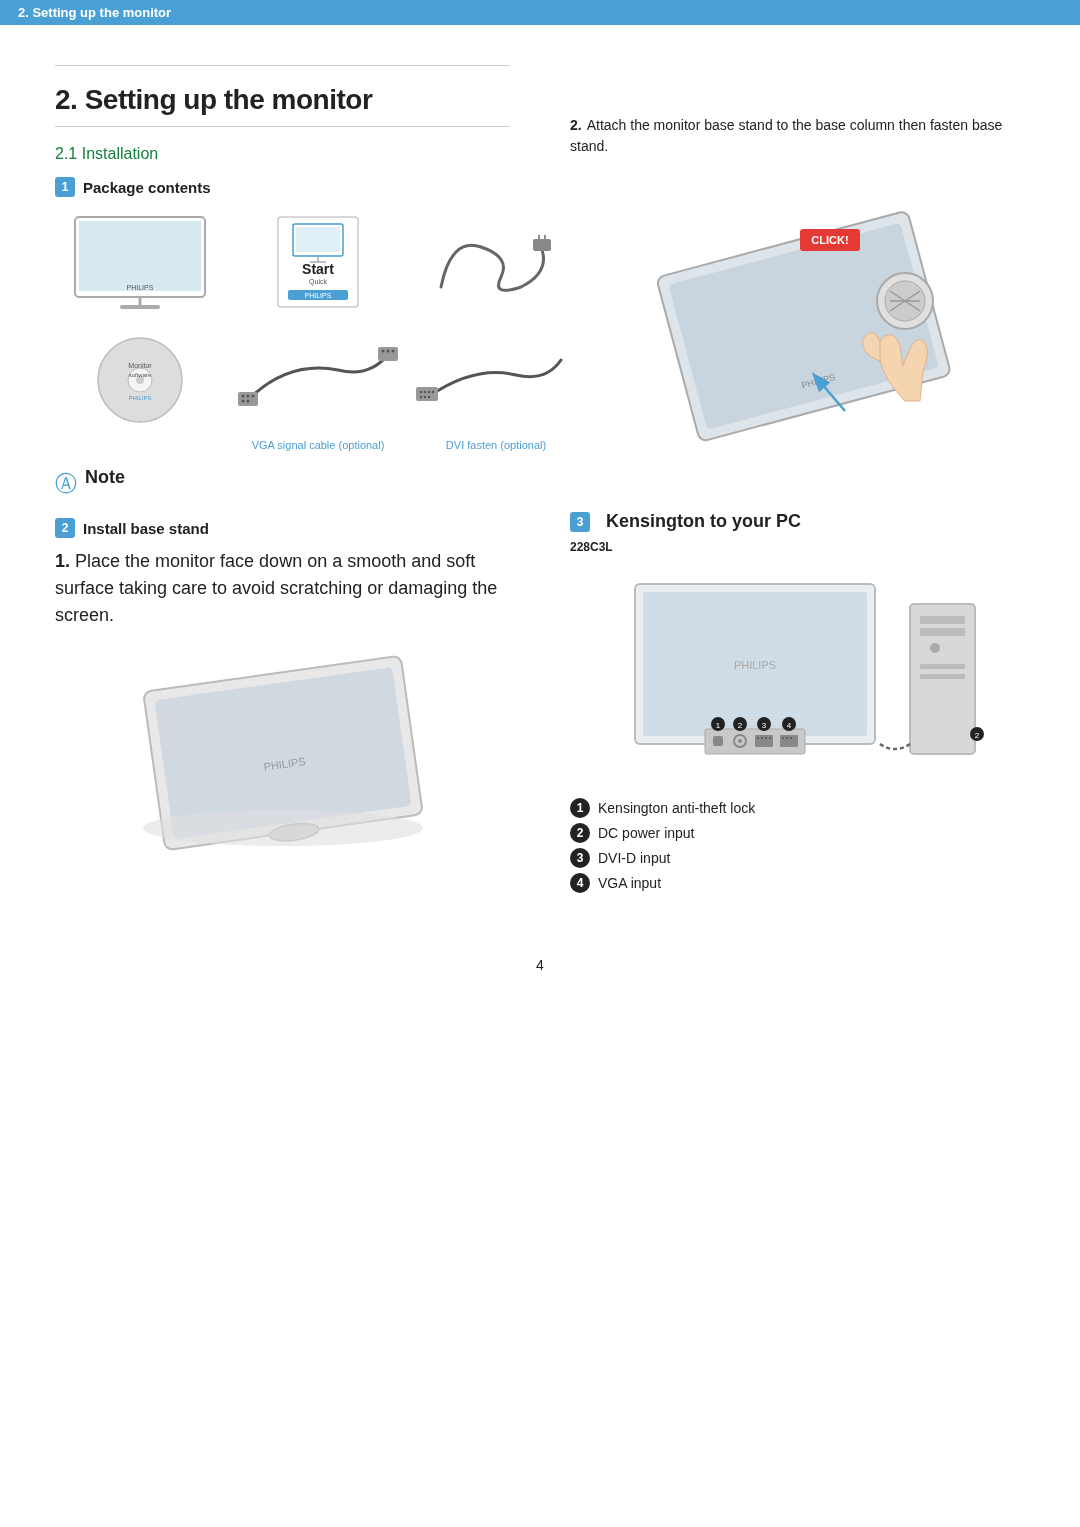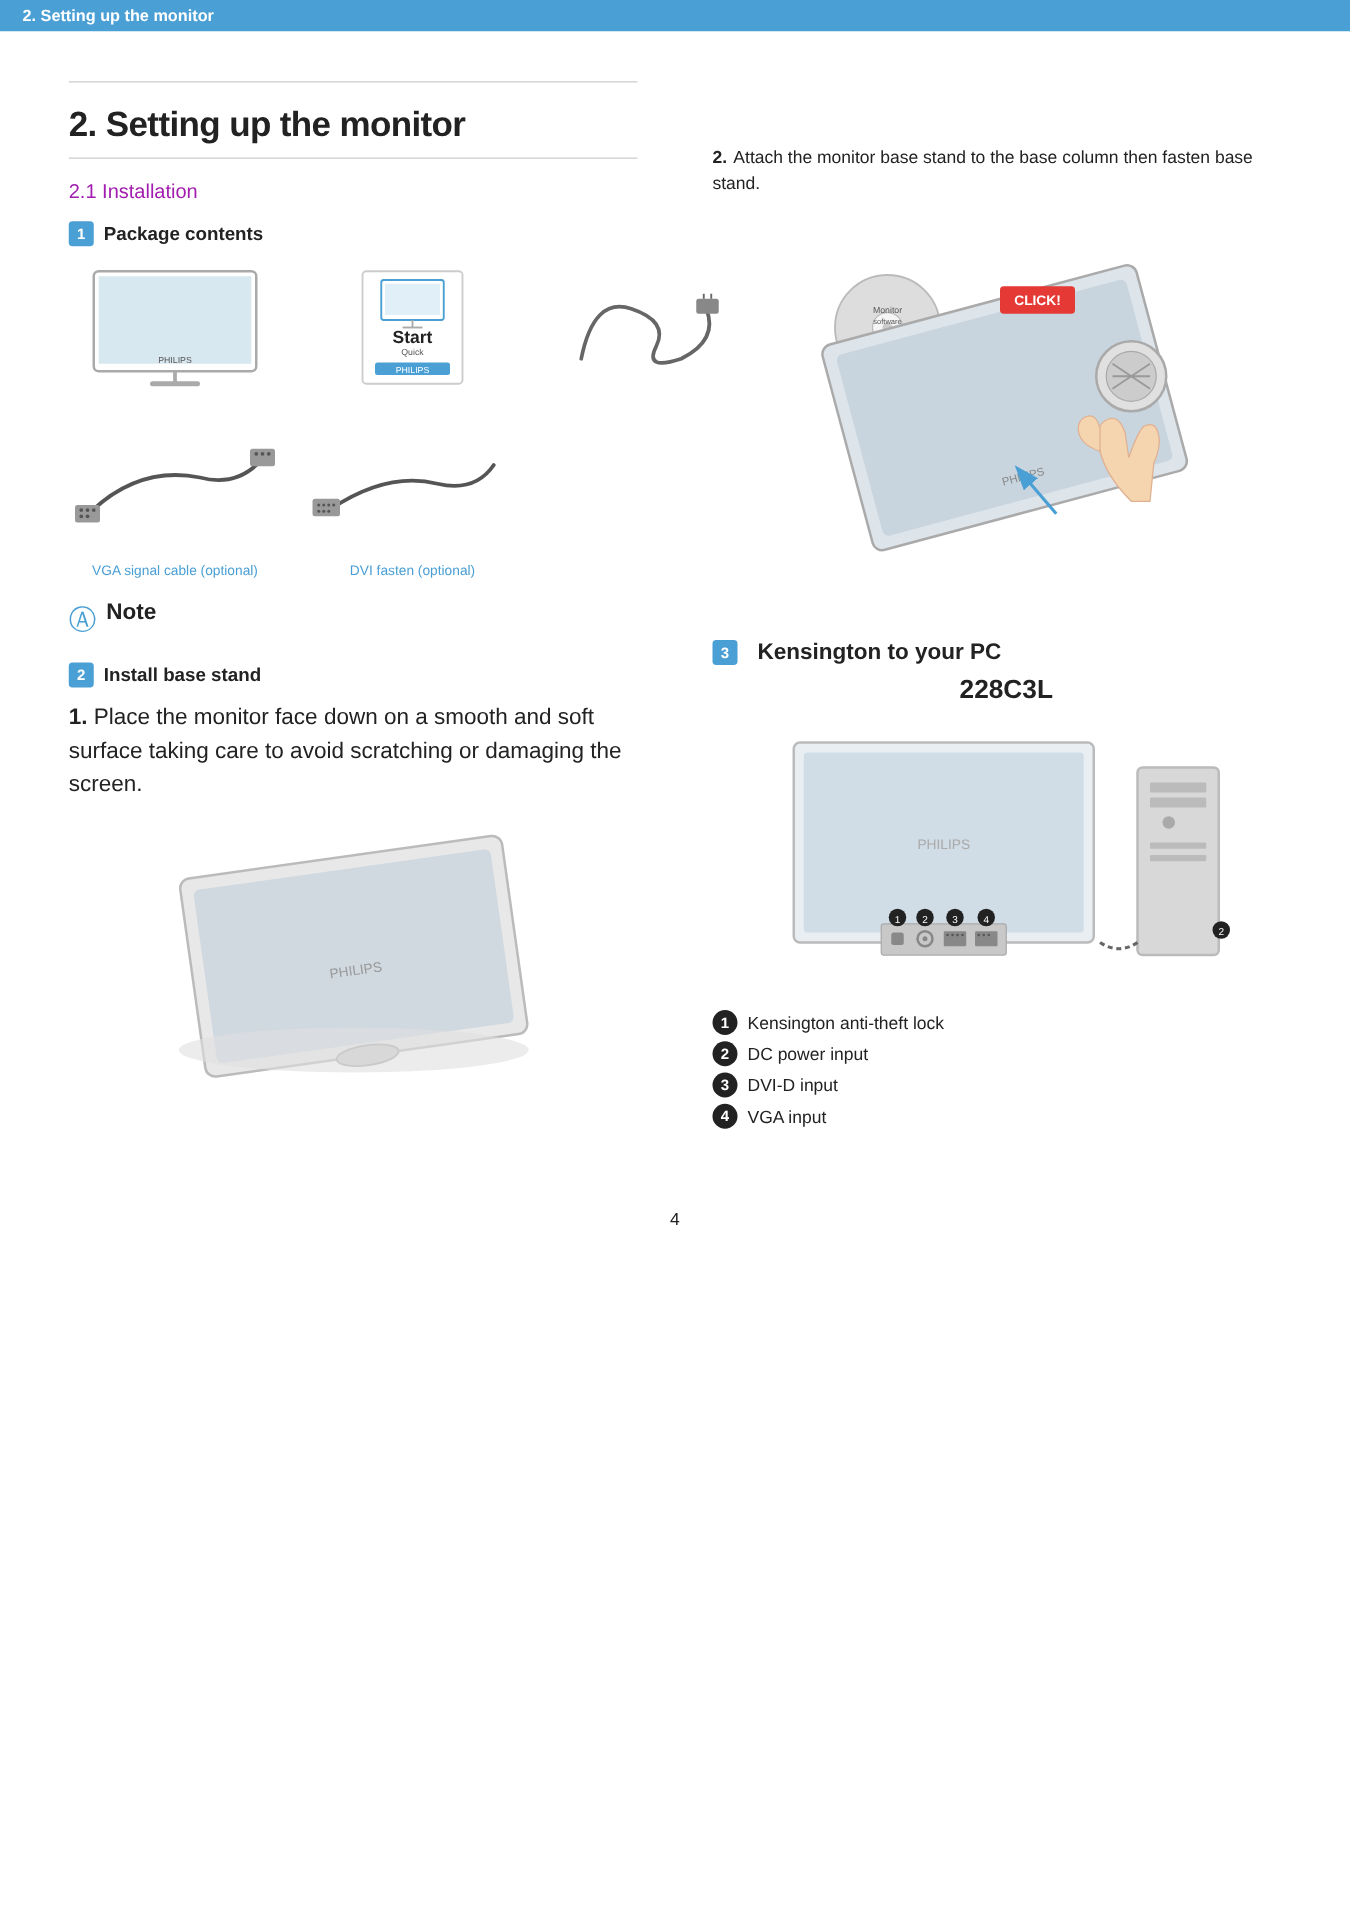--- a/index.html
+++ b/index.html
@@ -50,21 +50,21 @@
       font-size: 28px;
       font-weight: bold;
       margin-bottom: 4px;
       letter-spacing: -0.5px;
     }
 
     .subsection-title {
       font-size: 16px;
       font-weight: normal;
       margin: 18px 0 12px 0;
-      color: #a21caf;
+      color: #15803d;
     }
 
     
     .badge {
       display: inline-flex;
       align-items: center;
       justify-content: center;
       width: 20px;
       height: 20px;
       background: #4a9fd4;
@@ -80,22 +80,22 @@
       display: flex;
       align-items: center;
       margin: 14px 0 10px 0;
       font-size: 15px;
       font-weight: bold;
     }
 
     
     .pkg-grid {
       display: grid;
-      grid-template-columns: 1fr 1fr 1fr 1fr;
-      gap: 20px;
+      grid-template-columns: 1fr 1fr 1fr;
+      gap: 8px;
       margin: 10px 0 16px 0;
     }
 
     .pkg-item {
       display: flex;
       flex-direction: column;
       align-items: center;
     }
 
     .pkg-img-box {
@@ -172,24 +172,23 @@
     .connecting-title {
       font-size: 18px;
       font-weight: bold;
       margin: 20px 0 6px 0;
       display: flex;
       align-items: center;
       gap: 8px;
     }
 
     .model-label {
-      font-size: 21px;
+      font-size: 12px;
       font-weight: bold;
       margin: 8px 0 10px 0;
-      text-align: center;
     }
 
     .connector-list {
       list-style: none;
       padding: 0;
       margin: 14px 0;
     }
 
     .connector-list li {
       font-size: 14px;

